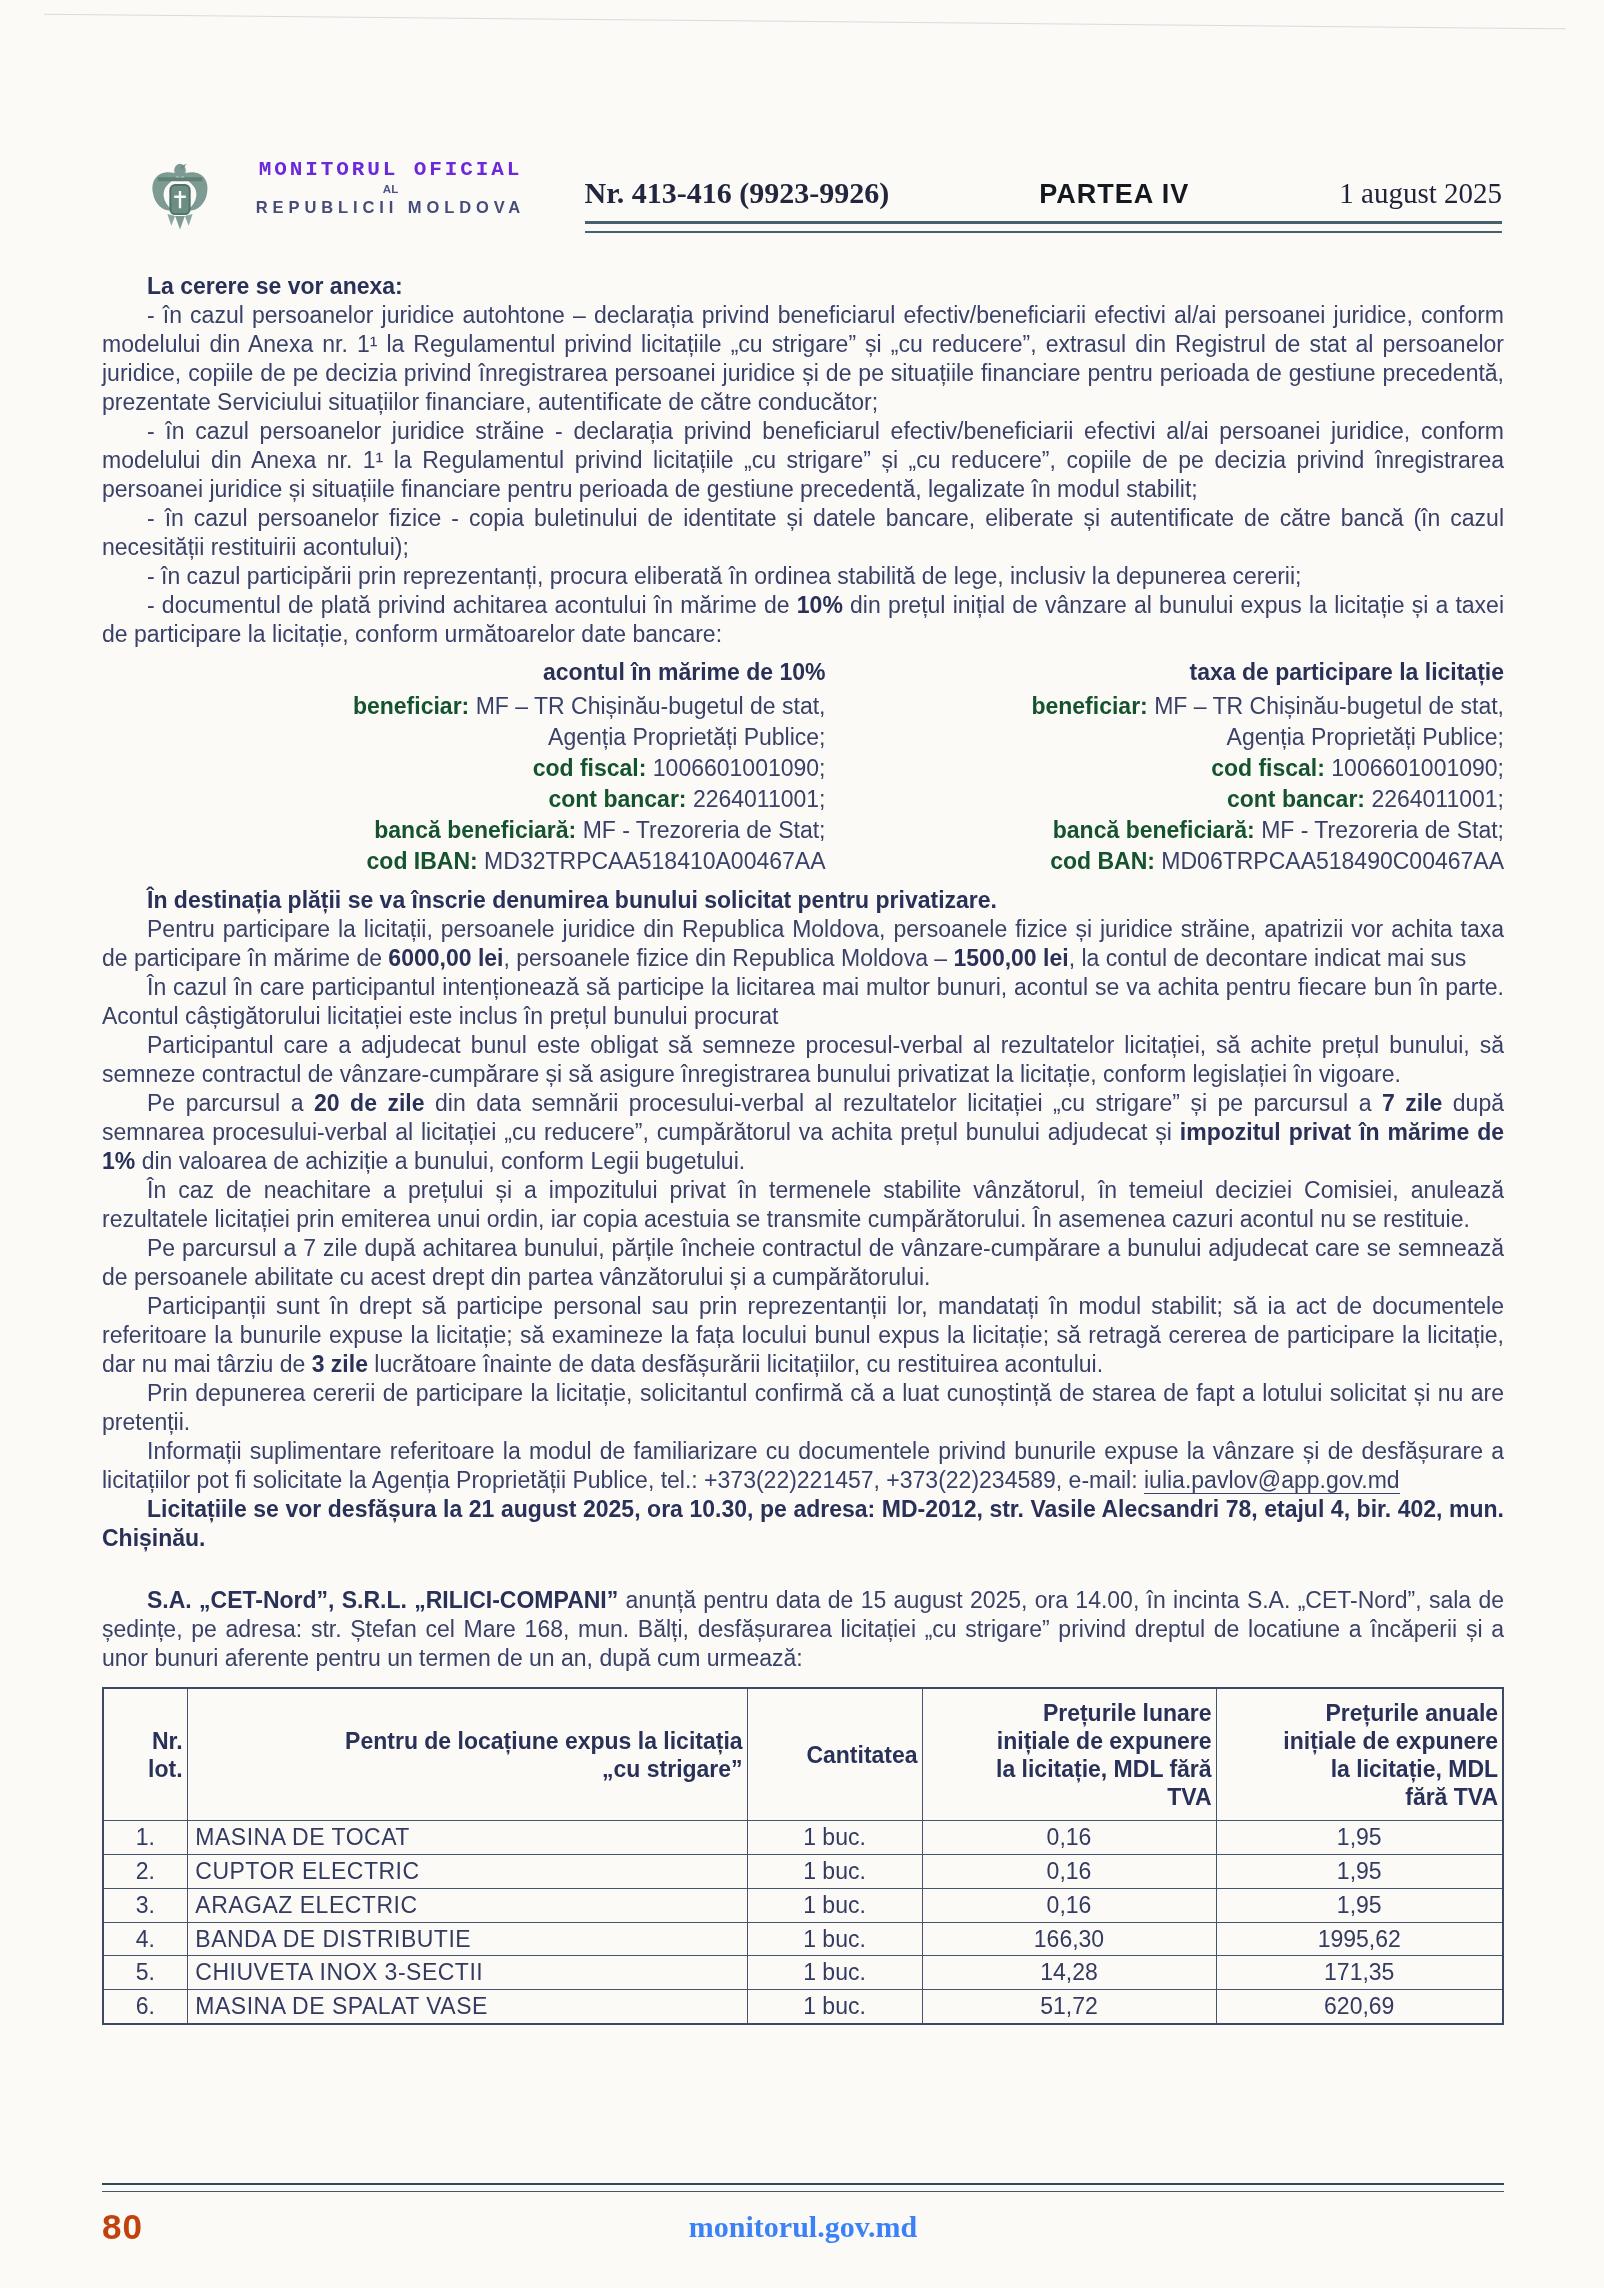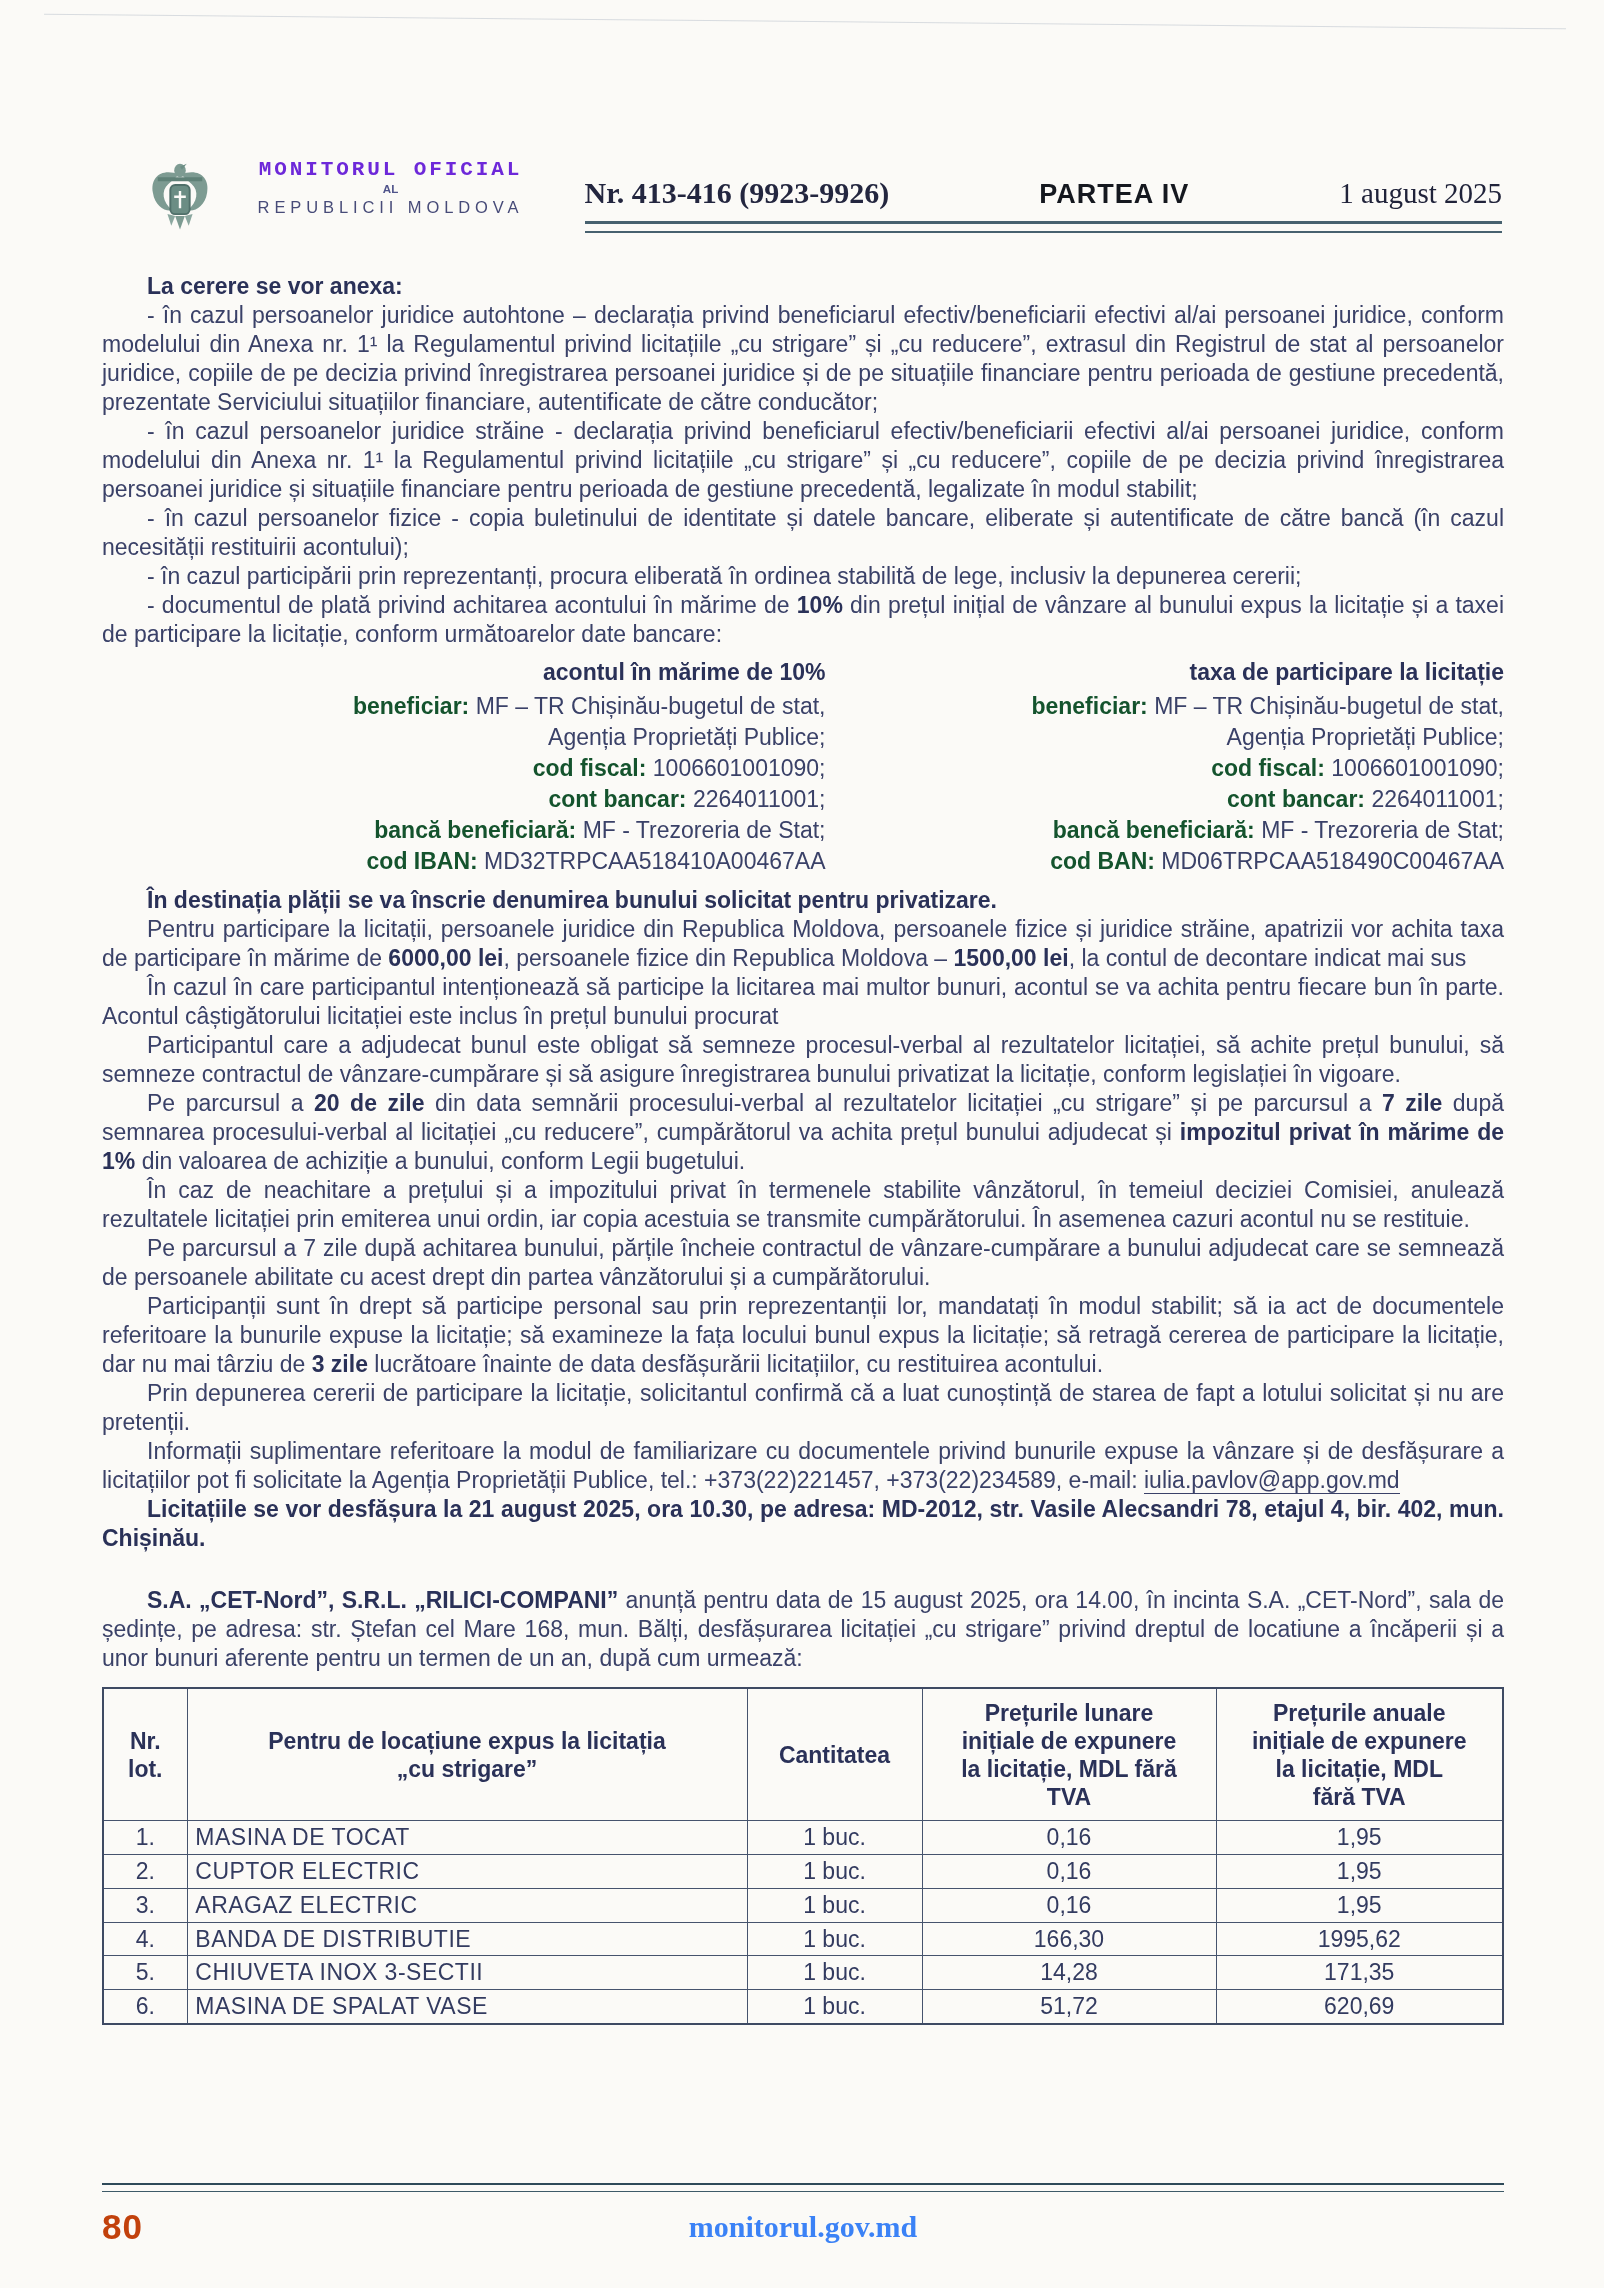--- a/index.html
+++ b/index.html
@@ -15,21 +15,21 @@
     border-top:1.9px solid #c9ced6; transform:rotate(0.55deg); opacity:.7;
   }
 
   
   header { position:absolute; top:158px; left:146px; right:103px; display:flex; }
   .logo-wrap { width:68px; height:89px; flex:0 0 auto; }
   .masthead-text { margin-left:15.5px; width:322px; text-align:center; flex:0 0 auto; }
   .mast1 { font-family:Liberation Mono, monospace; font-weight:bold; font-size:21px;
            letter-spacing:2.9px; color:#6d28d9; white-space:nowrap; }
   .mast2 { font-size:11.6px; font-weight:bold; color:#50548b; margin-top:1px; }
-  .mast3 { font-weight:normal; font-size:16.5px; letter-spacing:4.9px; color:#474b78; margin-top:2.9px; }
+  .mast3 { font-weight:bold; font-size:16.5px; letter-spacing:4.9px; color:#474b78; margin-top:2.9px; }
   .header-right { flex:1 1 auto; margin-left:33px; display:flex; flex-direction:column;justify-content:center; }
   .issue-row { display:flex; justify-content:space-between; align-items:baseline; margin-top:3.9px; }
   .issue-number { font-family:"Liberation Serif", serif; font-weight:bold; font-size:30px; color:#23263f; }
   .part-label { font-weight:bold; font-size:27px; letter-spacing:1px; color:#15181f; }
   .issue-date { font-family:"Liberation Serif", serif; font-size:29px; color:#20233a; }
   .double-rule { height:6.8px; border-top:3.9px solid #47616f; border-bottom:2.9px solid #47616f; margin-top:11.6px; }
 
   
   main { position:absolute; top:272px; left:102px; right:101px;
          font-size:23px; line-height:29px; text-align:justify; }
@@ -43,21 +43,21 @@
   .bank-line .lbl { font-weight:bold; color:#14532d; }
 
   .gap-top { margin-top:33px !important; }
 
   
   table.lots { width:100%; border-collapse:collapse; margin-top:13.6px;
                border:2.9px solid #3e4a63; table-layout:fixed; }
   table.lots th, table.lots td { border:1.9px solid #46536d; }
   table.lots th {
     font-weight:bold; font-size:23px; line-height:28px; color:#2a3158;
-    white-space:pre-line; text-align:center; vertical-align:middle; padding:9.7px 3.9px;
+    white-space:pre-line; text-align:right; vertical-align:middle; padding:9.7px 3.9px;
   }
   table.lots td { font-size:23px; padding:1.9px 7.8px; height:27px; color:#333b60; }
   td.c { text-align:center; }
   td.name { text-align:left; padding-left:13.6px; letter-spacing:0.5px; }
   col.w-nr { width:6%; } col.w-name { width:40%; } col.w-qty { width:12.5%; }
   col.w-month { width:21%; } col.w-year { width:20.5%; }
 
   
   footer { position:absolute; top:2183px; left:102px; right:101px; }
   .footer-rule { height:5.8px; border-top:2.9px solid #2f4a59; border-bottom:1.9px solid #3d5a68; }

